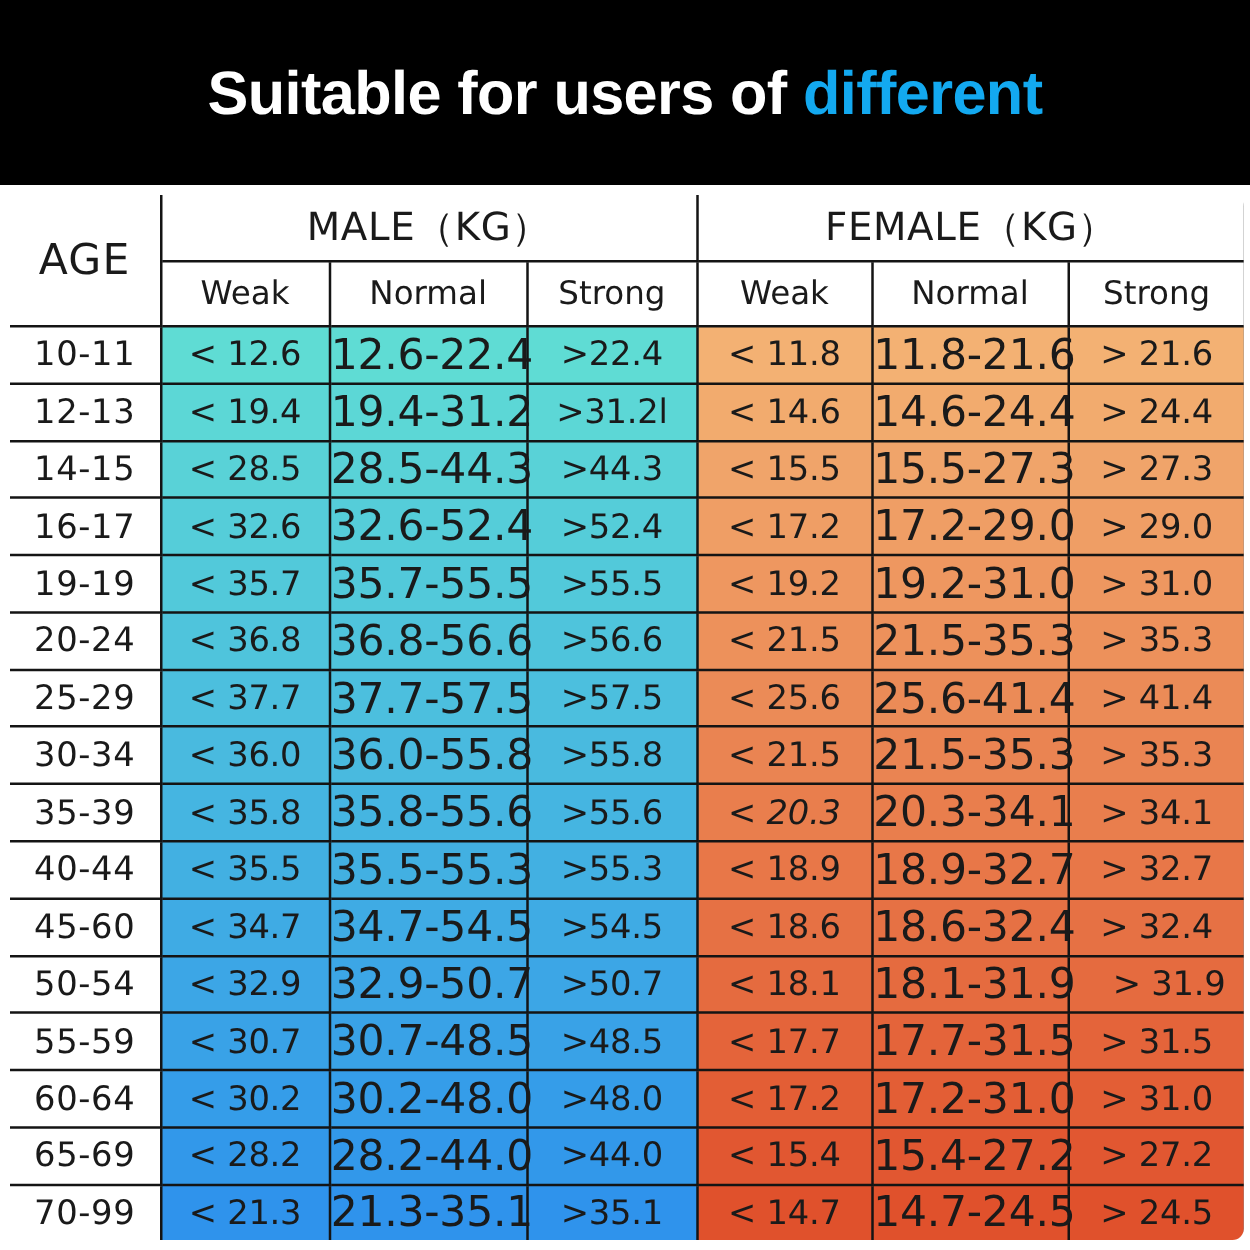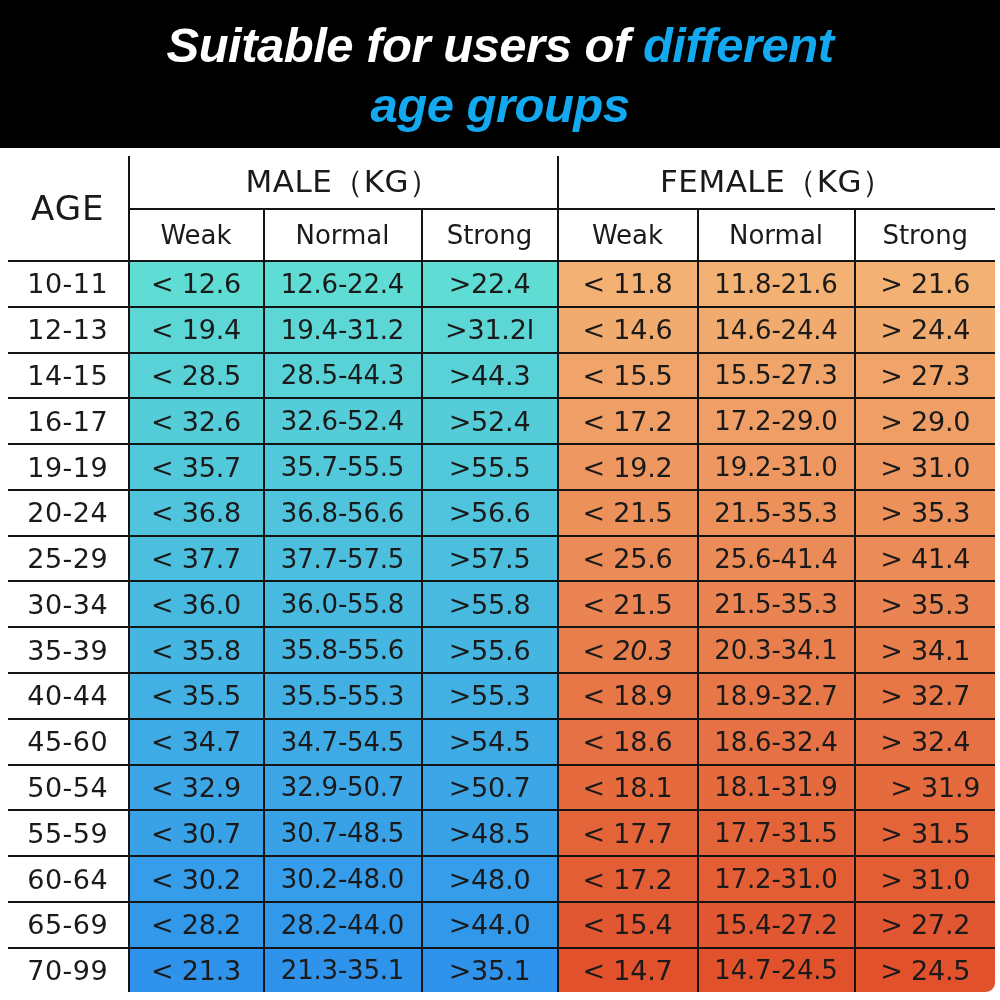--- a/index.html
+++ b/index.html
@@ -13,26 +13,24 @@
     overflow: hidden;
     font-family: "DejaVu Sans", sans-serif;
   }
 
   
   #banner {
     width: 1000px;
     height: 148px;
     background: #000000;
     display: flex;
-    flex-direction: column;
     align-items: center;
     justify-content: center;
     box-sizing: border-box;
     padding-top: 2px;
-    font-style: italic;
   }
   .banner-line {
     font-family: "Liberation Sans", sans-serif;
     font-weight: bold;
     font-size: 49px;
     line-height: 60px;
     letter-spacing: -0.5px;
     white-space: nowrap;
     text-align: center;
   }
@@ -98,30 +96,29 @@
   td.age-cell {
     background: #ffffff;
     font-size: 27px;
     letter-spacing: 0.5px;
   }
   td.val {
     font-size: 27px;
     letter-spacing: -0.2px;
     white-space: nowrap;
   }
-  td.val.narrow { font-size: 26px; }
+  td.val.narrow { font-size: 34px; }
 </style>
 </head>
 <body>
 
 <div id="banner">
   <div class="banner-line">
     <span class="bw">Suitable for users of </span><span class="bc">different</span>
   </div>
-  <div class="banner-line bc">age groups</div>
 </div>
 
 <div id="table-wrap">
   <table class="grid">
     <colgroup>
       <col class="c-age">
         <col class="c-mweak">
         <col class="c-mnorm">
         <col class="c-mstr">
       <col class="c-fweak">

